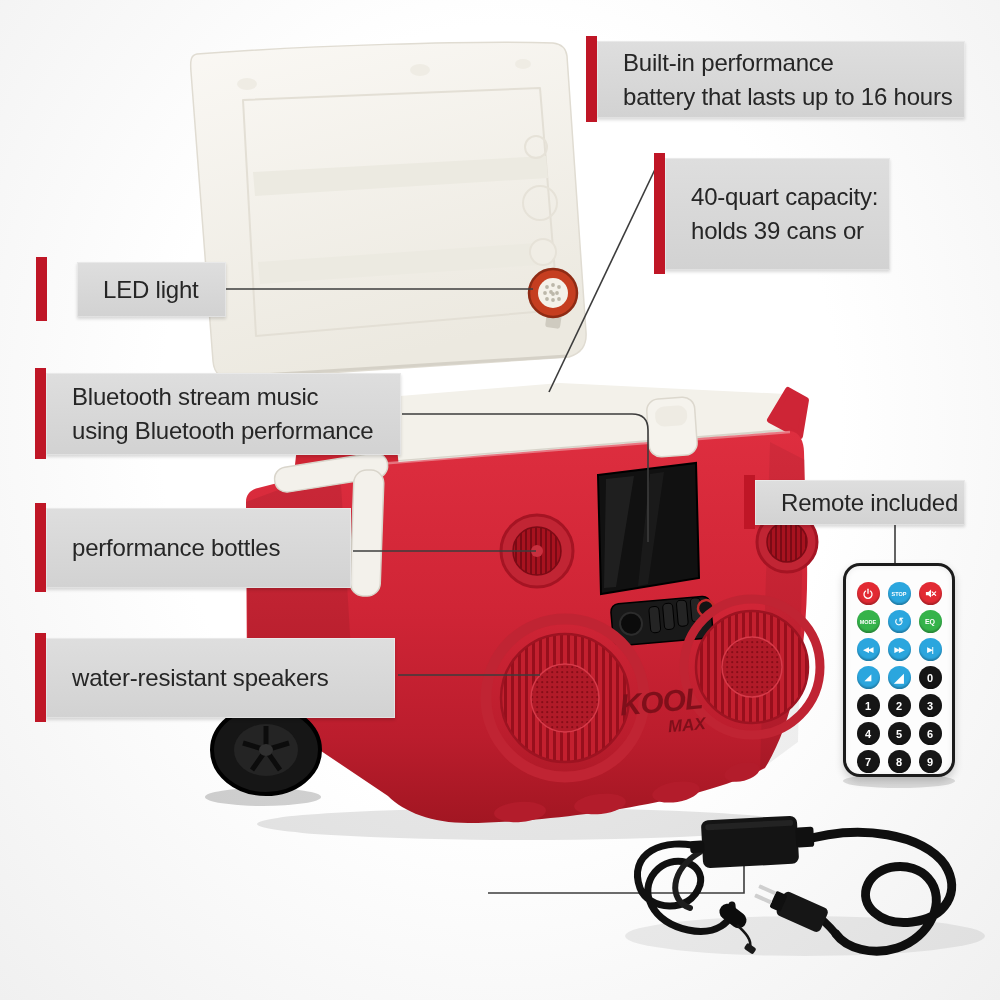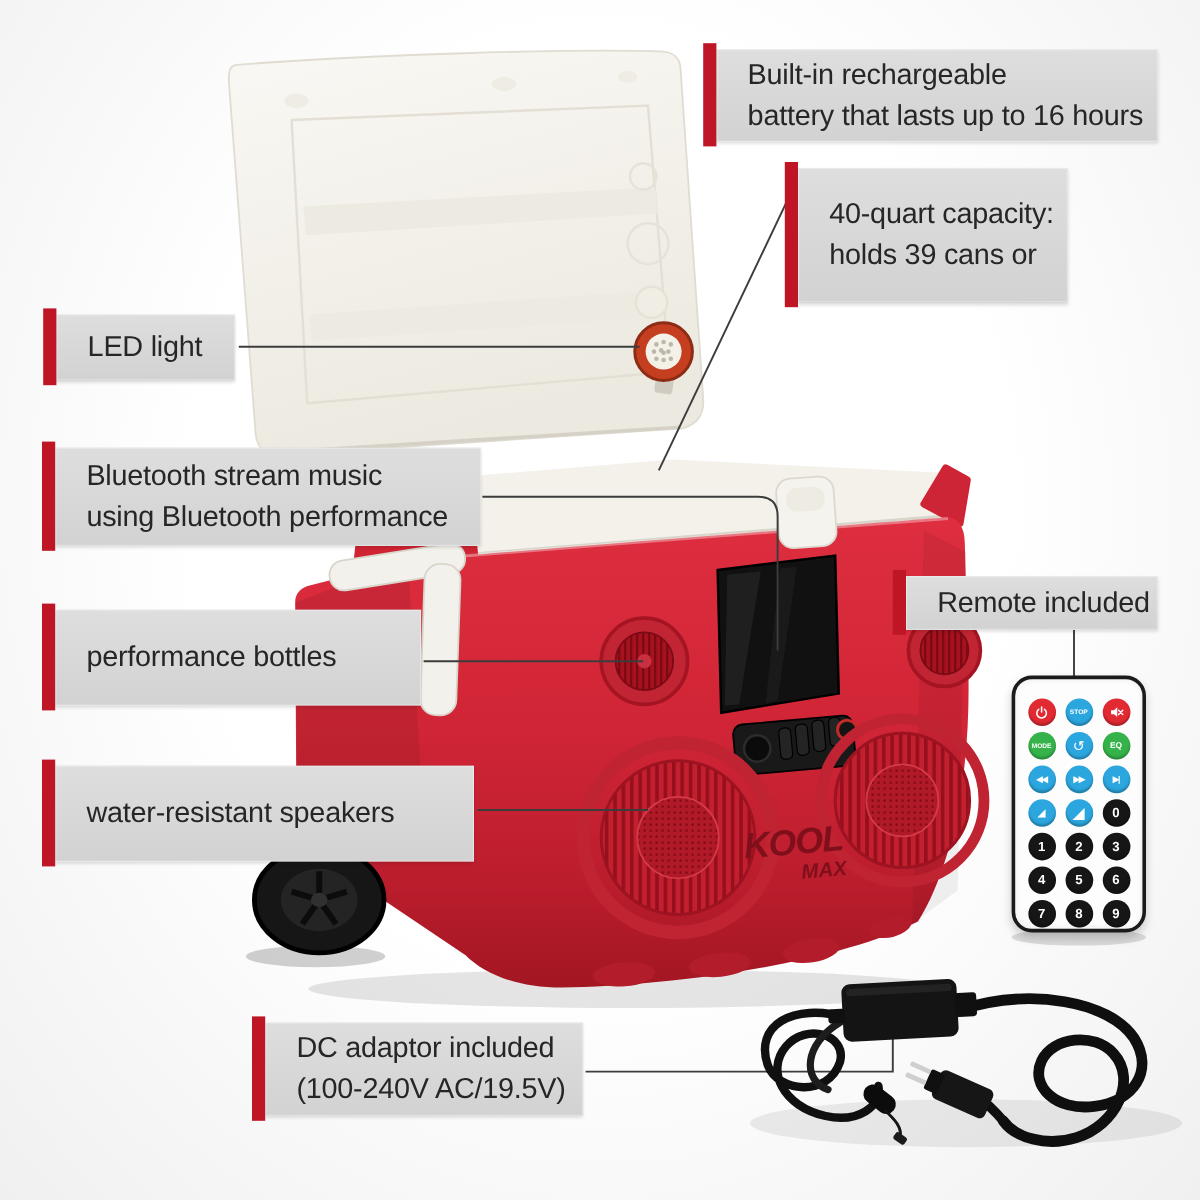--- a/index.html
+++ b/index.html
@@ -245,34 +245,34 @@
       <rect x="706" y="822" width="88" height="6" rx="3" fill="#2d2d2d" opacity="0.6"></rect>
       <rect x="796" y="830" width="18" height="20" rx="3" fill="#101010"></rect>
       <rect x="690" y="838" width="14" height="12" rx="3" fill="#101010"></rect>
     </g>
   </g>
 </svg>
 
 <div class="callout" style="left:586px;top:41px;width:379px;height:77px;">
   <span class="bar"></span>
   <div class="panel">
-    <div>Built-in rechargeable</div>
+    <div>Built-in performance</div>
     <div>battery that lasts up to 16 hours</div>
   </div>
 </div>
 
-<div class="callout" style="left:654px;top:140px;width:236px;height:112px;">
+<div class="callout" style="left:654px;top:158px;width:236px;height:112px;">
   <span class="bar"></span>
   <div class="panel">
     <div>40-quart capacity:</div>
     <div>holds 39 cans or</div>
   </div>
 </div>
 
-<div class="callout" style="left:36px;top:262px;width:160px;height:55px;">
+<div class="callout" style="left:36px;top:262px;width:160px;height:55px;padding-left:30px;">
   <span class="bar"></span>
   <div class="panel">
     <div>LED light</div>
   </div>
 </div>
 
 <div class="callout" style="left:35px;top:373px;width:366px;height:82px;">
   <span class="bar"></span>
   <div class="panel">
     <div>Bluetooth stream music</div>
@@ -294,27 +294,20 @@
   </div>
 </div>
 
 <div class="callout" style="left:744px;top:468px;width:221px;height:45px;margin-top:12px;">
   <span class="bar"></span>
   <div class="panel">
     <div>Remote included</div>
   </div>
 </div>
 
-<div class="callout" style="left:210px;top:852px;width:276px;height:78px;">
-  <span class="bar"></span>
-  <div class="panel">
-    <div>DC adaptor included</div>
-    <div>(100-240V AC/19.5V)</div>
-  </div>
-</div>
 
 <div class="remote" id="remote-buttons">
       <div class="rbtn c-red">
         <svg viewBox="0 0 24 24" width="12" height="12">
           <path d="M12 2.5v8" stroke="#fff" stroke-width="2.6" fill="none" stroke-linecap="round"></path>
           <path d="M7.2 6.2a8 8 0 1 0 9.6 0" fill="none" stroke="#fff" stroke-width="2.6" stroke-linecap="round"></path>
         </svg>
       </div>
       <div class="rbtn c-blue txt-xs">STOP</div>
       <div class="rbtn c-red">

